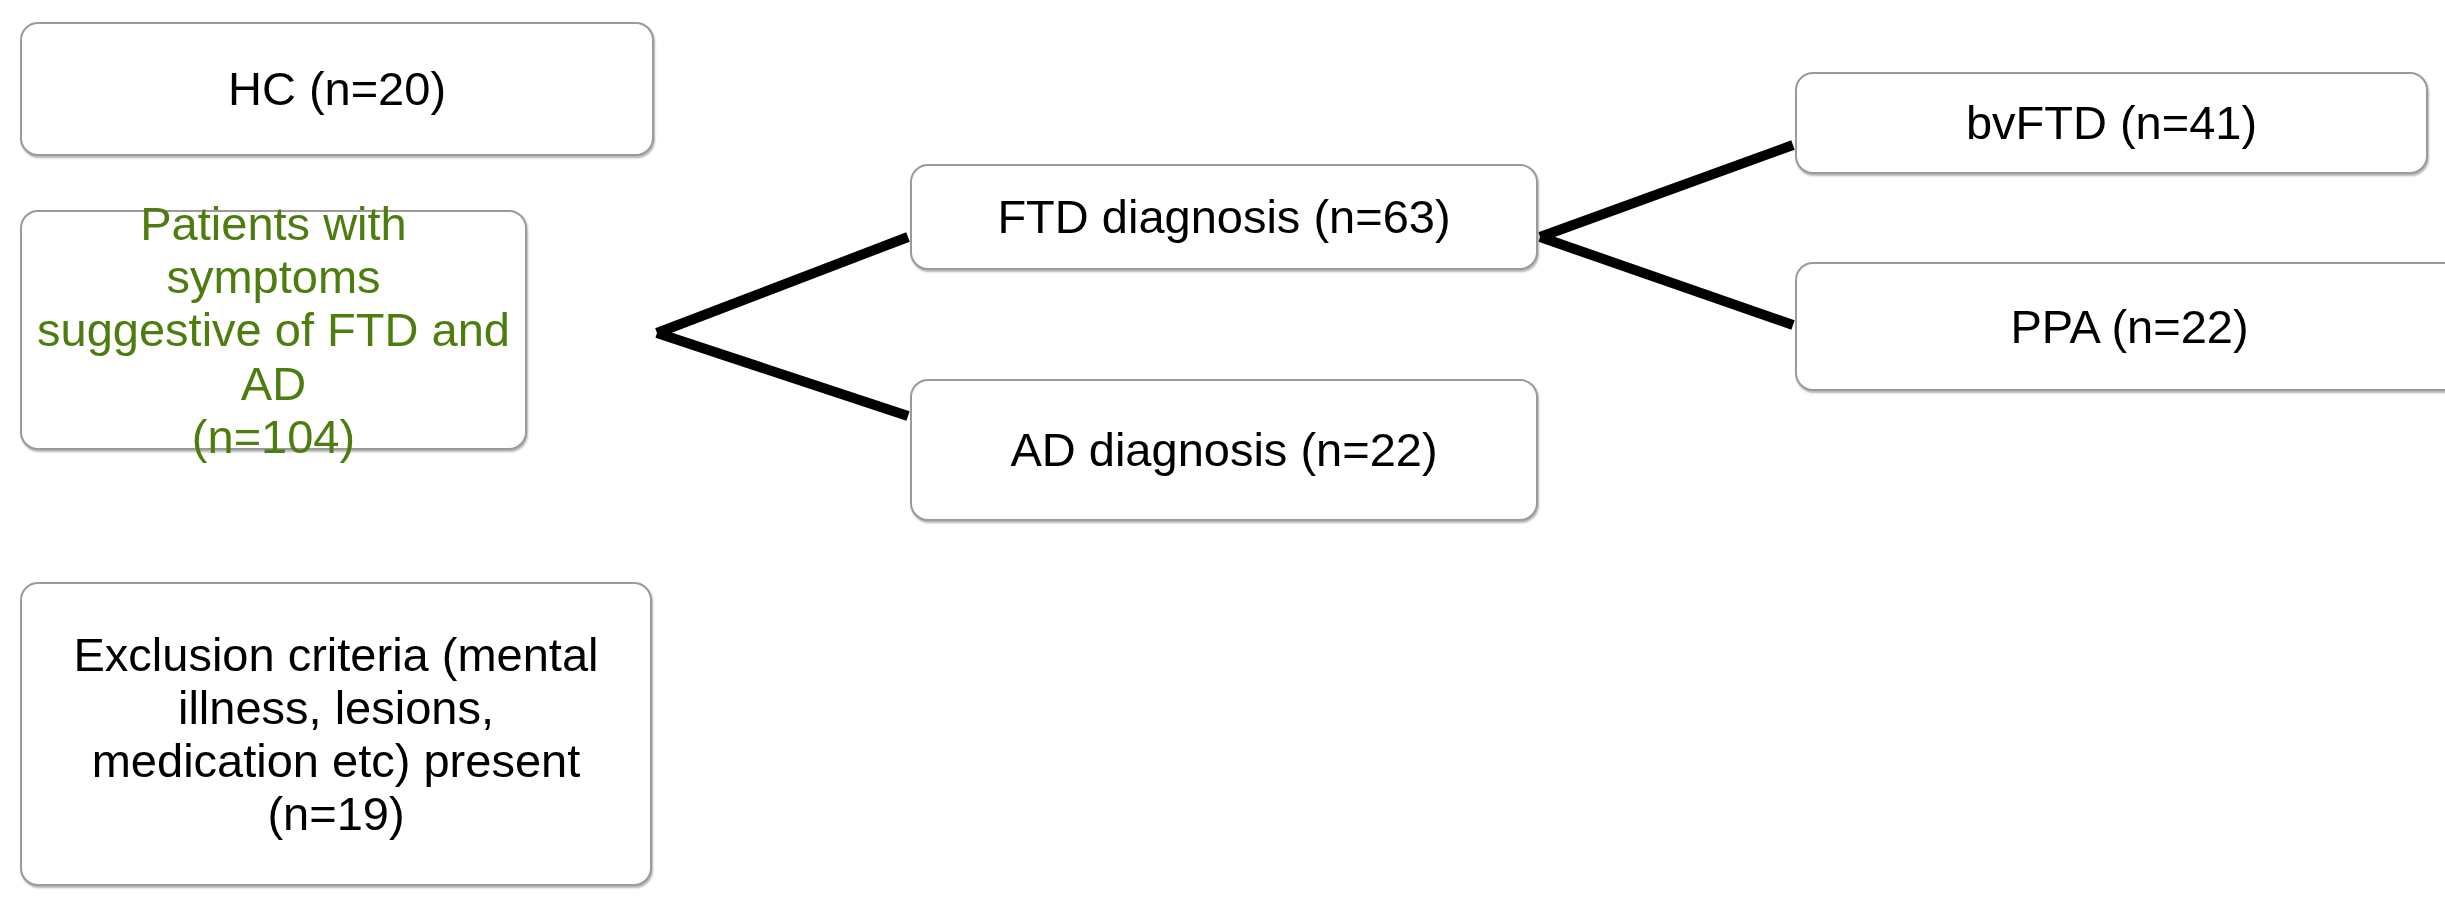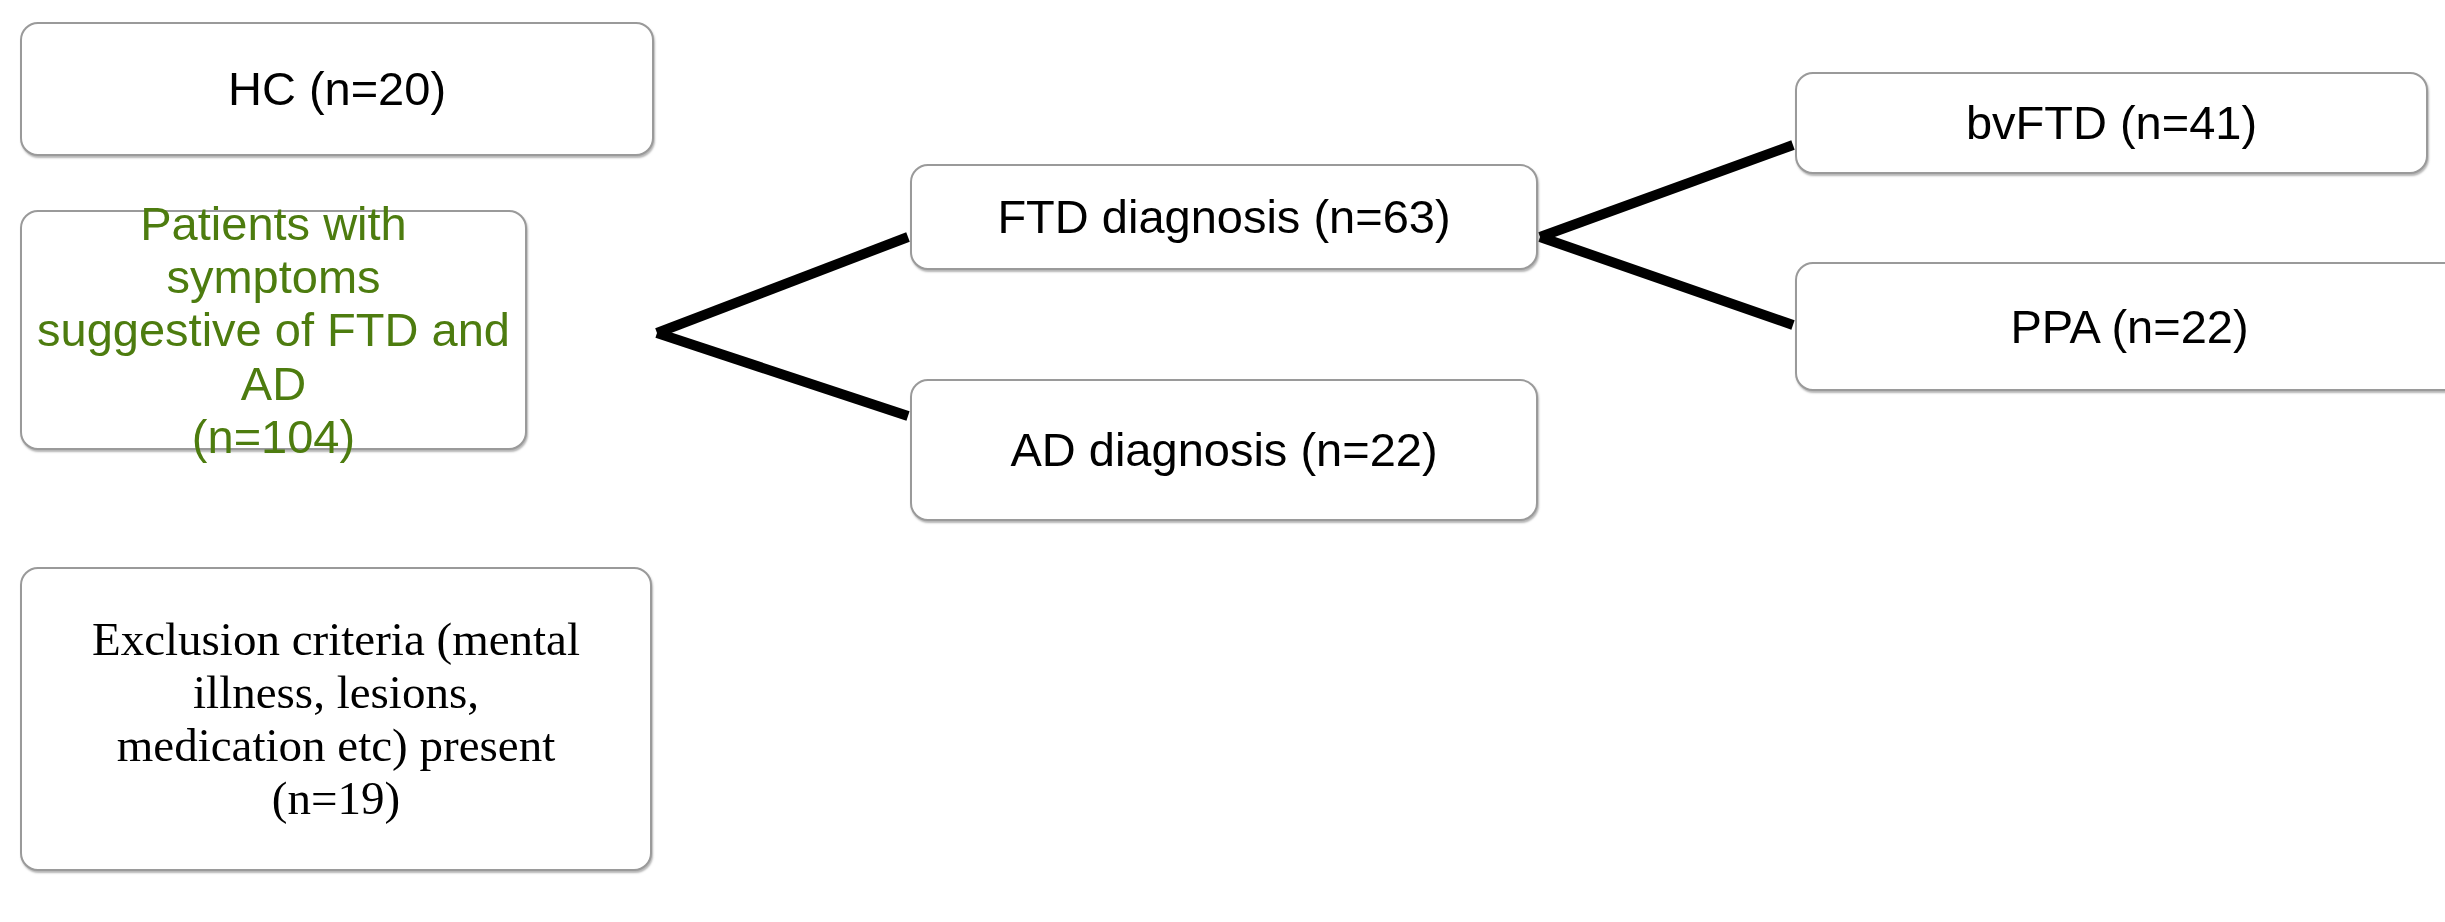--- a/index.html
+++ b/index.html
@@ -50,21 +50,21 @@
       <line x1="657" y1="333" x2="908" y2="237" stroke="#000000" stroke-width="10" stroke-linecap="butt"></line>
       <line x1="657" y1="333" x2="908" y2="416" stroke="#000000" stroke-width="10" stroke-linecap="butt"></line>
       <line x1="1540" y1="237" x2="1793" y2="145" stroke="#000000" stroke-width="10" stroke-linecap="butt"></line>
       <line x1="1540" y1="237" x2="1793" y2="325" stroke="#000000" stroke-width="10" stroke-linecap="butt"></line>
     </svg>
 
   <div class="node" style="left: 20px; top: 22px; width: 634px; height: 134px; border-color: rgb(154, 154, 154); background: rgb(255, 255, 255); color: rgb(0, 0, 0);">HC (n=20)</div>
   <div class="node" style="left: 20px; top: 210px; width: 507px; height: 240px; border-color: rgb(154, 154, 154); background: rgb(255, 255, 255); color: #4d7c0f;">Patients with symptoms
 suggestive of FTD and AD
 (n=104)</div>
-  <div class="node" style="left: 20px; top: 567px; width: 632px; height: 304px; border-color: rgb(154, 154, 154); background: rgb(255, 255, 255); color: rgb(0, 0, 0); font-family: Liberation Serif, serif;">Exclusion criteria (mental
+  <div class="node" style="left: 20px; top: 582px; width: 632px; height: 304px; border-color: rgb(154, 154, 154); background: rgb(255, 255, 255); color: rgb(0, 0, 0);">Exclusion criteria (mental
 illness, lesions,
 medication etc) present
 (n=19)</div>
   <div class="node" style="left: 910px; top: 164px; width: 628px; height: 106px; border-color: rgb(154, 154, 154); background: rgb(255, 255, 255); color: rgb(0, 0, 0);">FTD diagnosis (n=63)</div>
   <div class="node" style="left: 910px; top: 344px; width: 628px; height: 142px; border-color: rgb(154, 154, 154); background: rgb(255, 255, 255); color: rgb(0, 0, 0); margin-top: 35px;">AD diagnosis (n=22)</div>
   <div class="node" style="left: 1795px; top: 72px; width: 633px; height: 102px; border-color: rgb(154, 154, 154); background: rgb(255, 255, 255); color: rgb(0, 0, 0);">bvFTD (n=41)</div>
   <div class="node" style="left: 1795px; top: 262px; width: 669px; height: 129px; border-color: rgb(154, 154, 154); background: rgb(255, 255, 255); color: rgb(0, 0, 0);">PPA (n=22)</div>
 
 </div>
 

